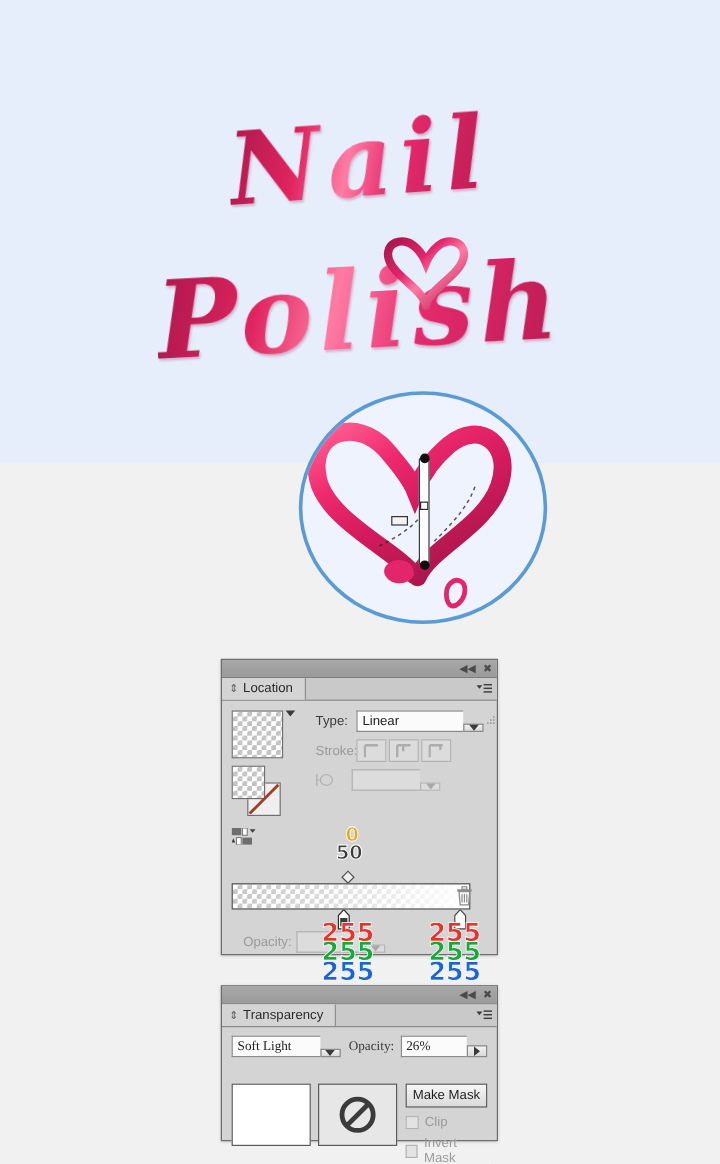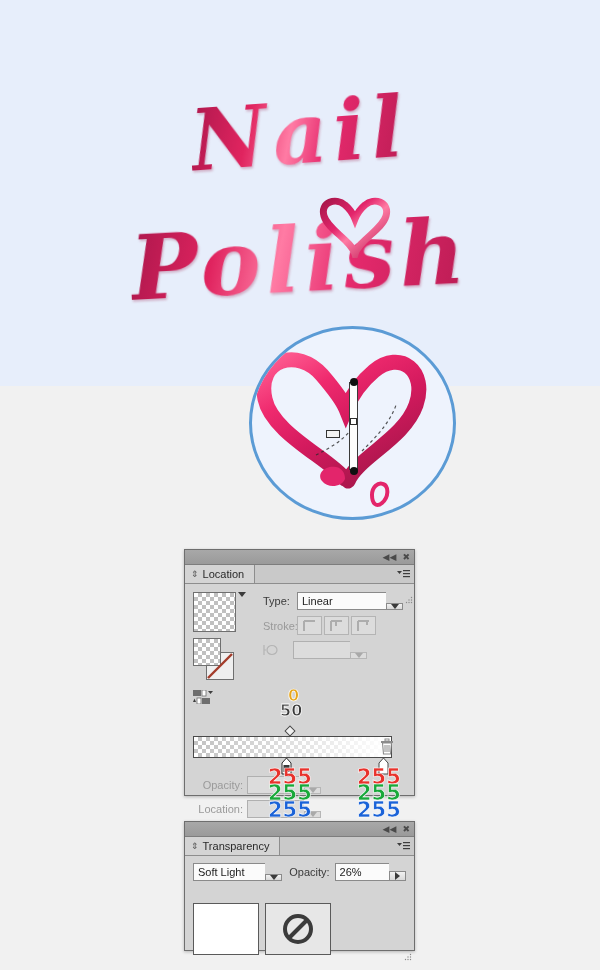--- a/index.html
+++ b/index.html
@@ -427,29 +427,20 @@
     <div style="position:absolute; left:8px; top:192px; width:199px;">
       <div class="row">
         <span class="lbl dim" style="width:50px; text-align:right; margin-right:4px;">Opacity:</span>
         <div class="ai-combo" style="width:74px;">
           <div class="ai-field dim"></div>
           <div class="combo-arrow dim">
             <div class="caret dim"></div>
           </div>
         </div>
       </div>
-      <div class="row">
-        <span class="lbl dim" style="width:50px; text-align:right; margin-right:4px;">Location:</span>
-        <div class="ai-combo" style="width:74px;">
-          <div class="ai-field dim"></div>
-          <div class="combo-arrow dim">
-            <div class="caret dim"></div>
-          </div>
-        </div>
-      </div>
     </div>
 
     <div class="num-overlay num-0" style="left:103px; top:104px;">0</div>
     <div class="num-overlay num-50" style="left:95px; top:119px;">50</div>
 
     <div class="rgb-overlay rgb-r" style="left:83px; top:183px;">255</div>
     <div class="rgb-overlay rgb-g" style="left:83px; top:199px;">255</div>
     <div class="rgb-overlay rgb-b" style="left:83px; top:216px;">255</div>
 
     <div class="rgb-overlay rgb-r" style="left:172px; top:183px;">255</div>
@@ -482,21 +473,21 @@
     <svg class="ai-panelmenu" viewBox="0 0 13 10">
       <path d="M0 2 L5 2 L2.5 5 Z" fill="#3d3d3d"></path>
       <rect x="6" y="1" width="7" height="1.2" fill="#3d3d3d"></rect>
       <rect x="6" y="4" width="7" height="1.2" fill="#3d3d3d"></rect>
       <rect x="6" y="7" width="7" height="1.2" fill="#3d3d3d"></rect>
     </svg>
   </div>
 
   <div class="ai-body" style="padding:7px 8px 8px 8px;">
 
-    <div class="row" style="margin-bottom:22px;">
+    <div class="row" style="margin-bottom:22px;font-family:Liberation Serif, serif;">
       <div class="ai-combo" style="width:95px;">
         <div class="ai-field">Soft Light</div>
         <div class="combo-arrow">
           <div class="caret"></div>
         </div>
       </div>
       <span class="lbl" style="margin:0 5px 0 7px;">Opacity:</span>
       <div class="ai-combo" style="width:76px;">
         <div class="ai-field">26%</div>
         <div class="combo-arrow">
@@ -509,20 +500,33 @@
       <div id="tp-thumbs">
         <div class="tp-thumb"></div>
         <div class="tp-thumb mask">
           <svg width="34" height="34" viewBox="0 0 34 34">
             <circle cx="17" cy="17" r="13" fill="none" stroke="#3b3b3b" stroke-width="4"></circle>
             <line x1="8" y1="26" x2="26" y2="8" stroke="#3b3b3b" stroke-width="4"></line>
           </svg>
         </div>
       </div>
 
+      <div style="margin-left:7px; width:84px;">
+        <div class="make-mask-btn">
+          <span>Make Mask</span>
+        </div>
+        <div class="cb-row">
+          <div class="cbox"></div>
+          <span class="lbl dim">Clip</span>
+        </div>
+        <div class="cb-row">
+          <div class="cbox"></div>
+          <span class="lbl dim">Invert Mask</span>
+        </div>
+      </div>
     </div>
 
     <svg class="resize-grip" viewBox="0 0 8 8">
       <circle cx="6.5" cy="1.5" r=".7" fill="#8a8a8a"></circle>
       <circle cx="6.5" cy="4" r=".7" fill="#8a8a8a"></circle>
       <circle cx="4" cy="4" r=".7" fill="#8a8a8a"></circle>
       <circle cx="6.5" cy="6.5" r=".7" fill="#8a8a8a"></circle>
       <circle cx="4" cy="6.5" r=".7" fill="#8a8a8a"></circle>
       <circle cx="1.5" cy="6.5" r=".7" fill="#8a8a8a"></circle>
     </svg>

